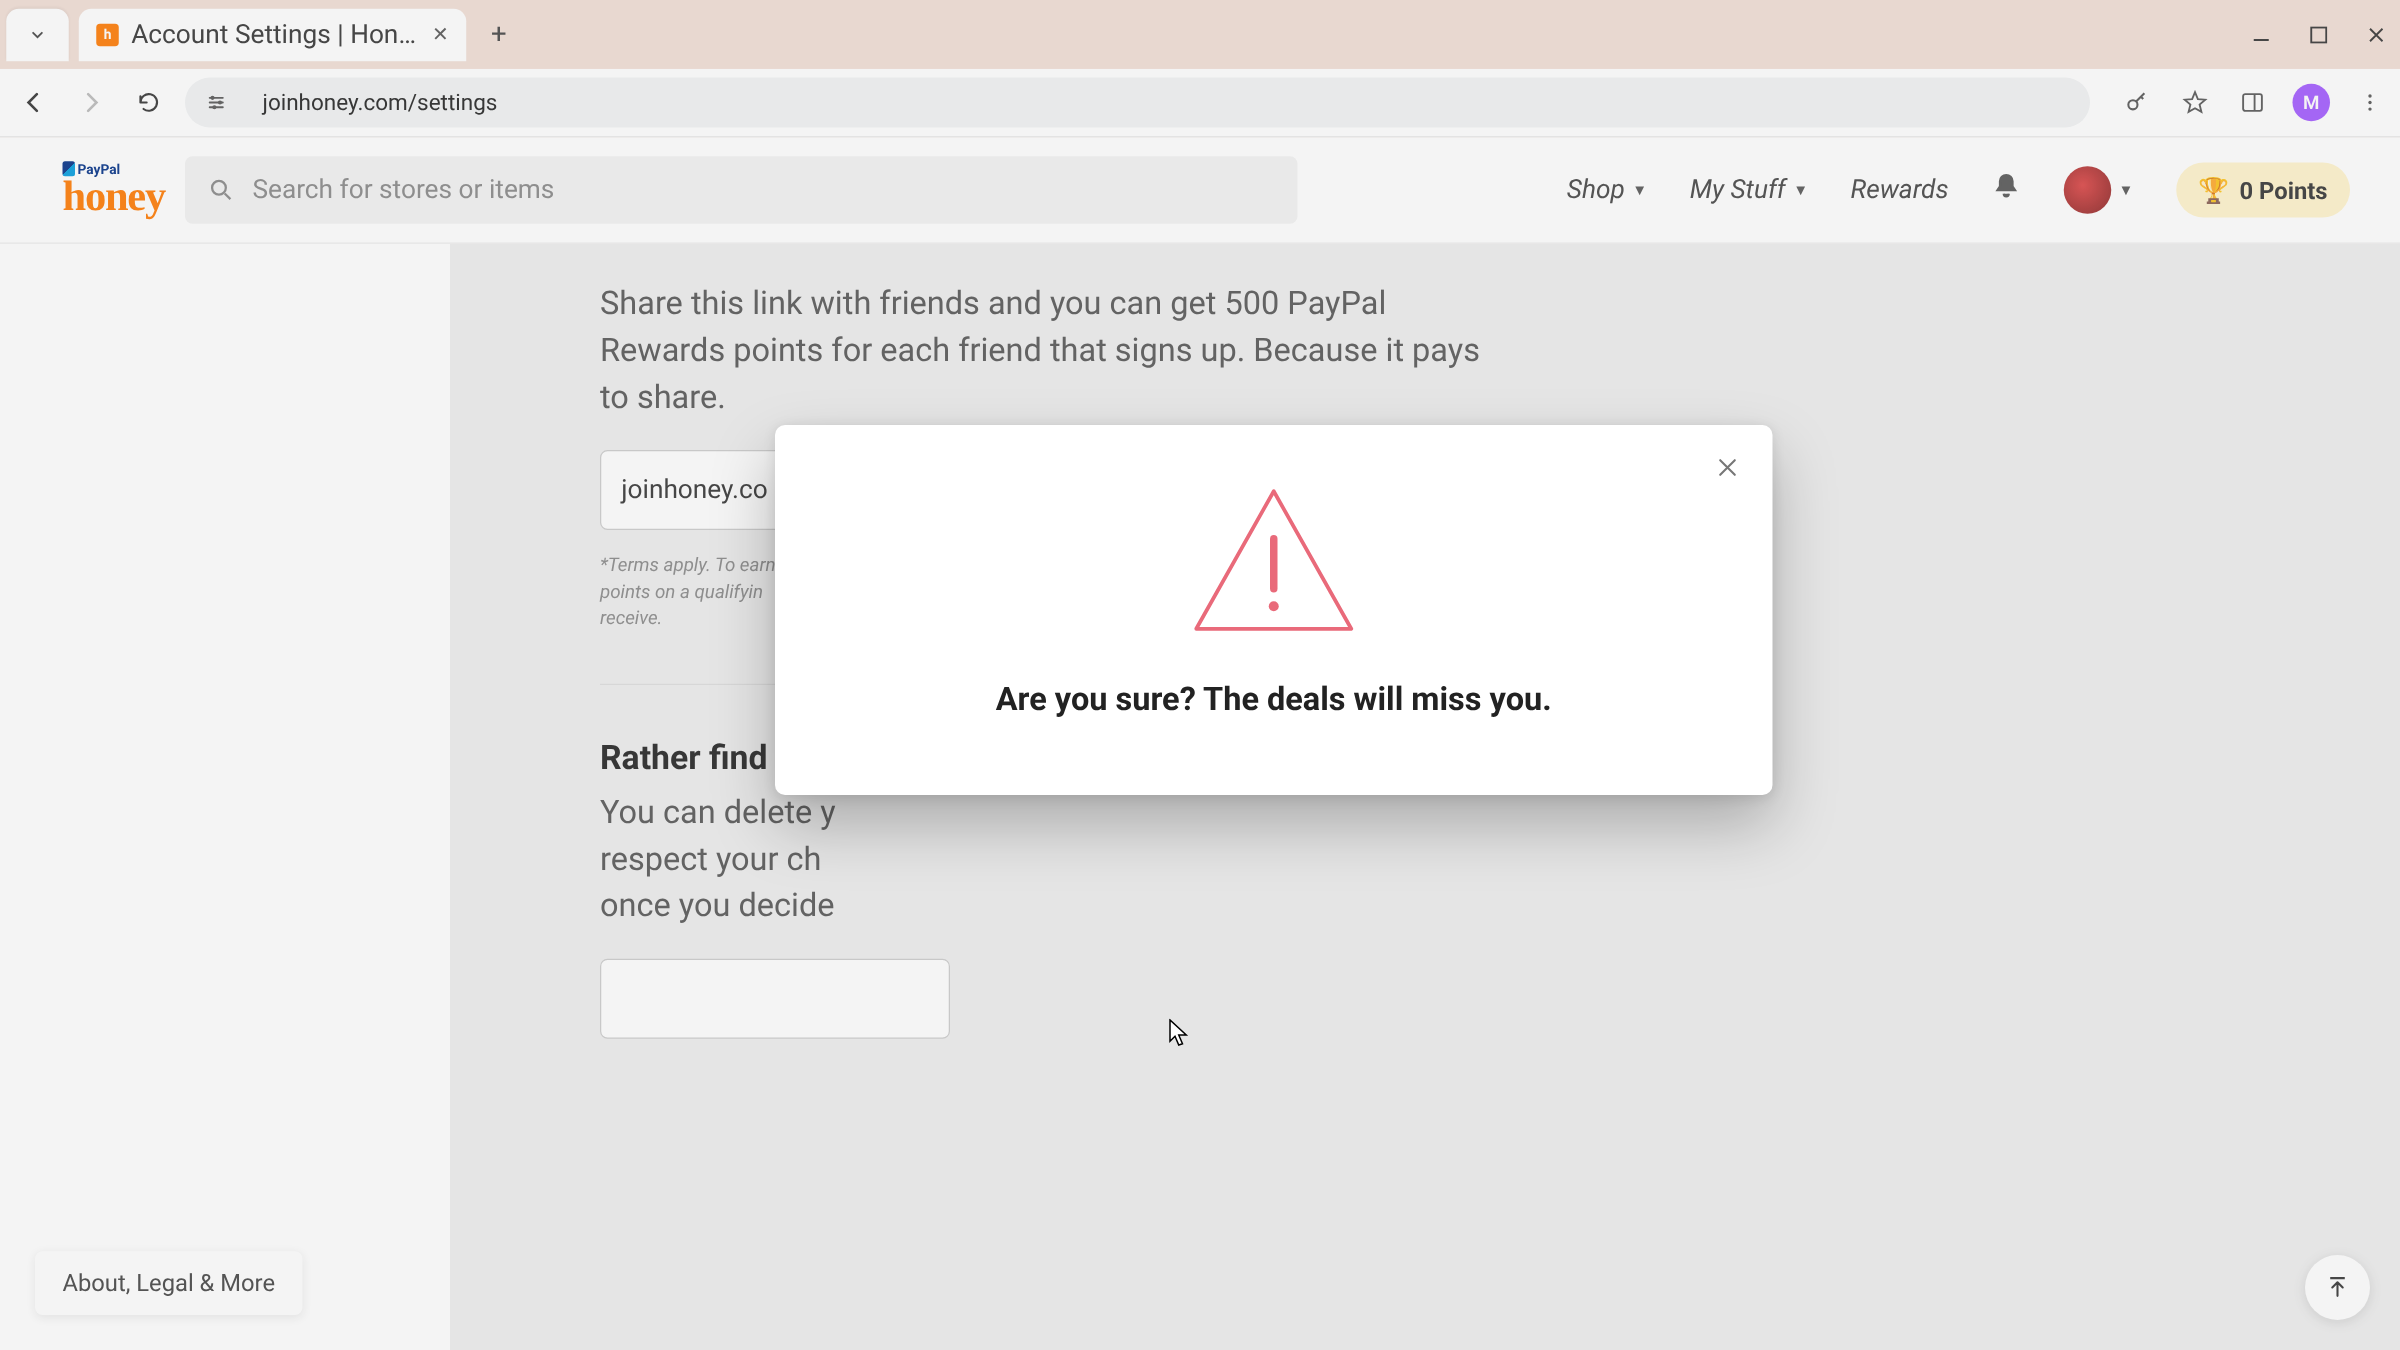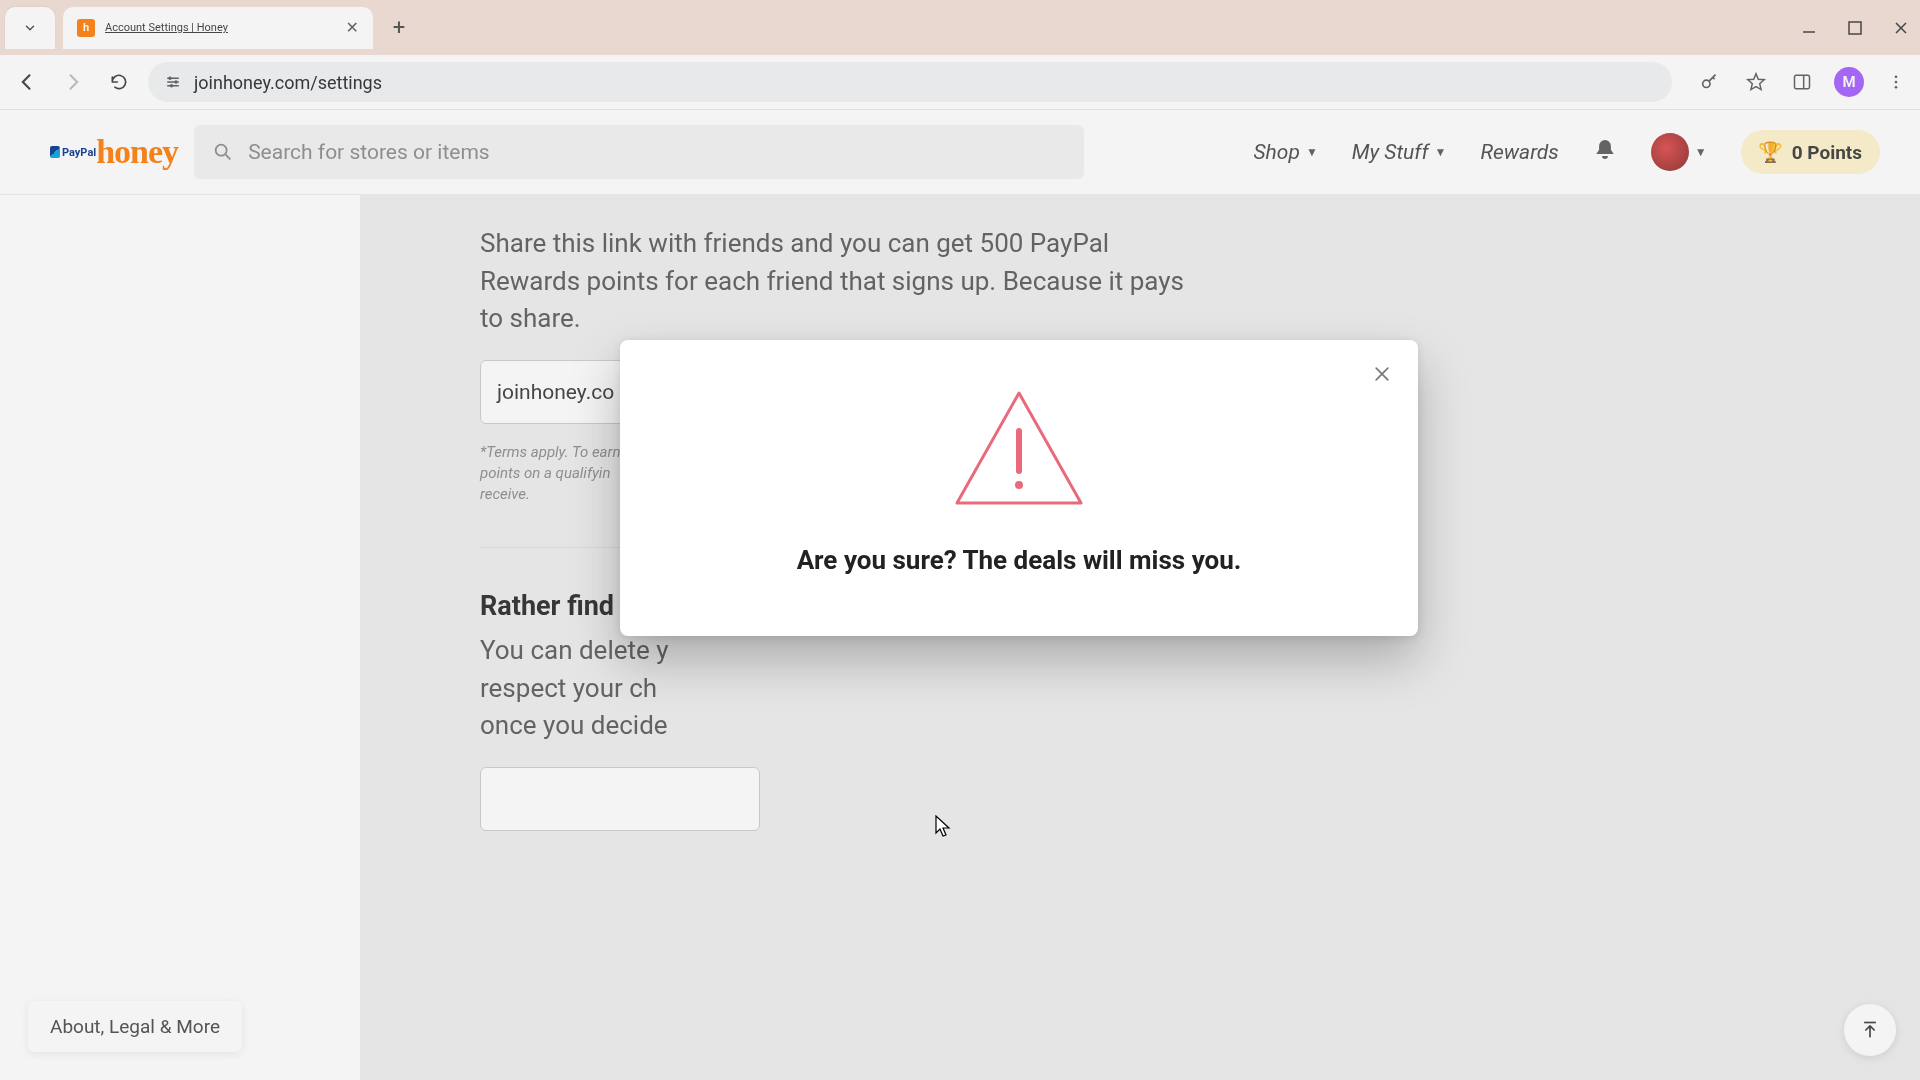--- a/index.html
+++ b/index.html
@@ -43,21 +43,21 @@
       width: 310px;
       position: relative;
     }
     .tab .favicon {
       width: 18px; height: 18px;
       background: #ff7a00;
       border-radius: 3px;
       display:flex;align-items:center;justify-content:center;
       font-size:11px;color:#fff;font-weight:bold;
     }
-    .tab-title { font-size: 11px; color: #333; flex:1; white-space:nowrap; overflow:hidden; text-overflow:ellipsis;text-decoration:underline;}
+    .tab-title { font-size: 21px; color: #333; flex:1; white-space:nowrap; overflow:hidden; text-overflow:ellipsis;}
     .tab-close { font-size: 16px; color:#555; }
     .new-tab {
       width: 36px;
       height: 36px;
       display:flex;align-items:center;justify-content:center;
       color:#444;
       font-size:22px;
       margin-left:8px;
     }
     .window-controls {
@@ -82,40 +82,40 @@
     .nav-btn { width:34px; height:34px; border-radius:50%; display:flex; align-items:center; justify-content:center; color:#444;}
     .nav-btn.disabled { color:#bbb; }
     .url-bar {
       flex:1;
       height:40px;
       background:#f1f3f4;
       border-radius:20px;
       display:flex;
       align-items:center;
       padding:0 16px;
-      gap:12px;
+      gap:28px;
       color:#444;
       font-size:18px;
     }
     .url-text { color:#222; }
     .addr-right { display:flex; align-items:center; gap:18px; margin-left:12px;}
     .addr-icon { width:28px; height:28px; display:flex;align-items:center;justify-content:center; color:#555;}
     .profile-circle { width:30px; height:30px; border-radius:50%; background:#a259ff; color:#fff; display:flex;align-items:center;justify-content:center; font-size:15px; font-weight:600;}
 
     
     .site-header {
       background:#fff;
       height: 85px;
       display:flex;
       align-items:center;
       padding: 0 40px 0 50px;
       gap: 16px;
       border-bottom: 1px solid #eee;
     }
-    .logo-wrap { display:flex; flex-direction:row; line-height:1;}
+    .logo-wrap { display:flex; flex-direction:column; line-height:1;}
     .logo-paypal { font-size:11px; color:#003087; font-weight:700; display:flex; align-items:center; gap:2px;}
     .logo-paypal .pp-shape { display:inline-block; width:10px;height:12px; background:linear-gradient(135deg,#003087 50%,#009cde 50%); border-radius:2px;}
     .logo-honey { font-size:34px; font-weight:700; color:#ff7a00; font-family: Georgia, serif; letter-spacing:-1px;}
     .search-bar {
       flex:0 0 890px;
       height:54px;
       background:#f3f3f3;
       border-radius:6px;
       display:flex;
       align-items:center;

